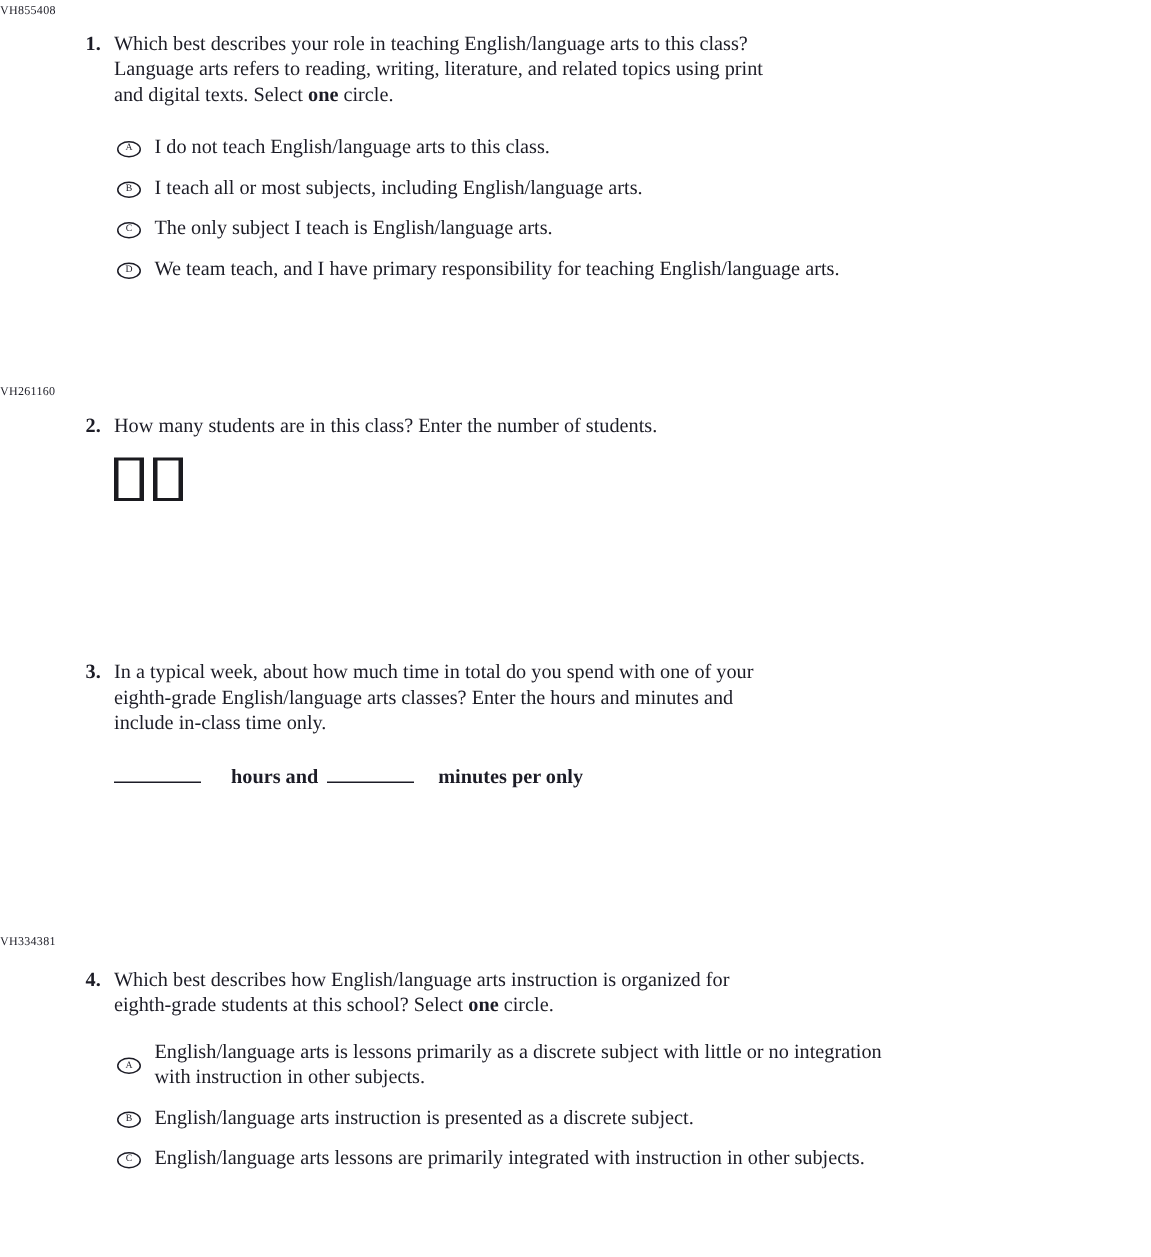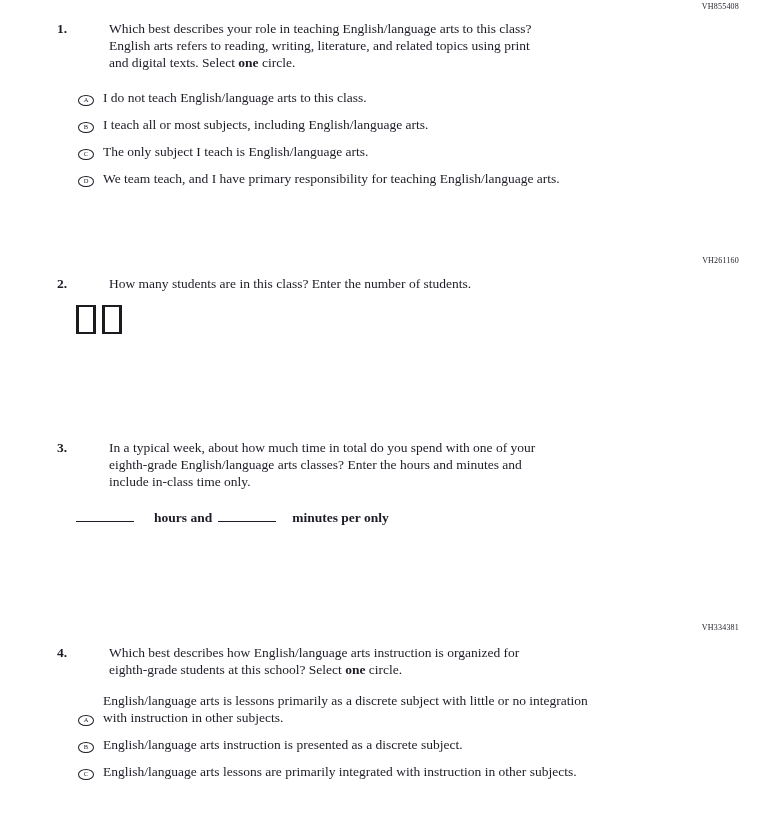--- a/index.html
+++ b/index.html
@@ -8,34 +8,33 @@
     width:767px; height:838px;
     background:#ffffff;
     font-family:"Liberation Serif", "DejaVu Serif", serif;
     color:#1c1c26;
     font-size:13.5px;
     line-height:17px;
     overflow:hidden;
   }
   .qsec { position:absolute; left:0; right:0; }
   .code {
-    text-align:right;
     padding-right:28px;
     font-size:8px;
     line-height:10px;
     letter-spacing:0.2px;
     color:#1c1c26;
   }
   .q-row { display:flex; padding-left:57px; }
   .q-num { width:19px; flex:none; font-weight:bold; }
   .q-body { flex:1 1 auto; min-width:0; }
-  .p-line { white-space:nowrap;margin-left:33px; }
+  .p-line { white-space:nowrap; }
   .b { font-weight:bold; }
   .opts { margin-top:18px; }
-  .opt-row { display:flex; align-items:flex-end; margin-left:2px; margin-bottom:10px; }
+  .opt-row { display:flex; align-items:center; margin-left:2px; margin-bottom:10px; }
   .bubble {
     flex:none;
     width:14px; height:9px;
     border:1px solid #1c1c26;
     border-radius:50%;
     display:flex; align-items:center; justify-content:center;
     font-size:6.5px; line-height:1;
     margin-top:3.5px; margin-right:9px;
   }
   .opt-text { min-width:0; }
@@ -64,21 +63,21 @@
 <body>
 
 <div class="page">
 
   <section class="qsec" style="top:2px">
     <div class="code">VH855408</div>
     <div class="q-row" style="margin-top:8px">
       <div class="q-num">1.</div>
       <div class="q-body">
         <div class="p-line"><span>Which best describes your role in teaching English/language arts to this class?</span><span class="b"></span><span></span></div>
-        <div class="p-line"><span>English arts refers to reading, writing, literature, and related topics using print</span><span class="b"></span><span></span></div>
+        <div class="p-line"><span>Language arts refers to reading, writing, literature, and related topics using print</span><span class="b"></span><span></span></div>
         <div class="p-line"><span>and digital texts. Select </span><span class="b">one</span><span> circle.</span></div>
         <div class="opts">
           <div class="opt-row">
             <span class="bubble">
                 <span>A</span>
               </span>
             <span class="opt-text">
                 <span class="opt-line">I do not teach English/language arts to this class.</span>
               </span>
           </div>

